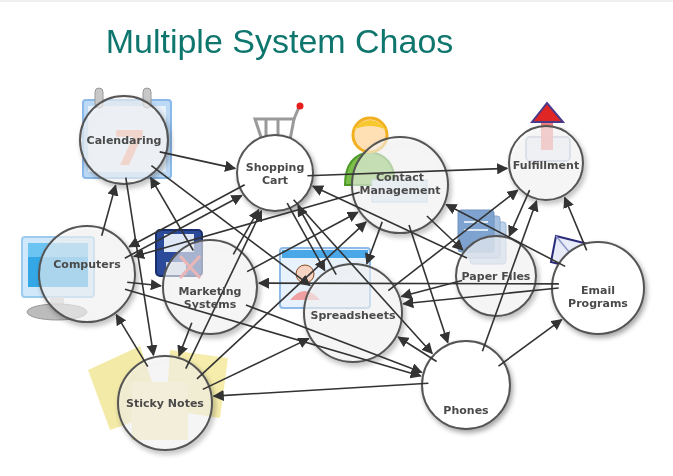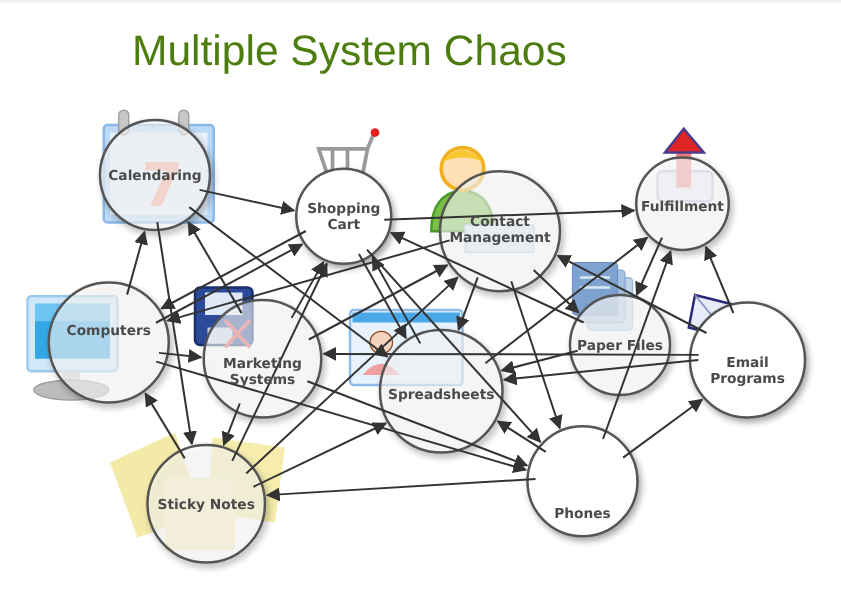--- a/index.html
+++ b/index.html
@@ -1,20 +1,20 @@
 <!DOCTYPE html>
 <html><head>
   <meta charset="utf-8">
   <style>
     html, body { margin: 0; padding: 0; background: #ffffff; }
     body { width: 673px; height: 476px; position: relative; overflow: hidden;
            font-family: "Liberation Sans", sans-serif; }
     .topline { position: absolute; left: 0; top: 0; width: 673px; height: 2px; background: #f0f0f0; }
     .title { position: absolute; left: 0; top: 22px; width: 559px; text-align: center;
-             font-size: 34px; color: #4d7c0f; font-family: "Liberation Sans", sans-serif; letter-spacing: 0px; }
+             font-size: 34px; color: #0f766e; font-family: "Liberation Sans", sans-serif; letter-spacing: 0px; }
     svg#diagram { position: absolute; left: 0; top: 0; }
     .node-label { font-family: "DejaVu Sans", sans-serif; font-weight: bold; font-size: 11px; fill: #4a4a4a; }
   </style>
 </head>
 <body>
 
 <div class="topline"></div>
 <div class="title">Multiple System Chaos</div>
 
 <svg id="diagram" width="673" height="476" viewBox="0 0 673 476">

